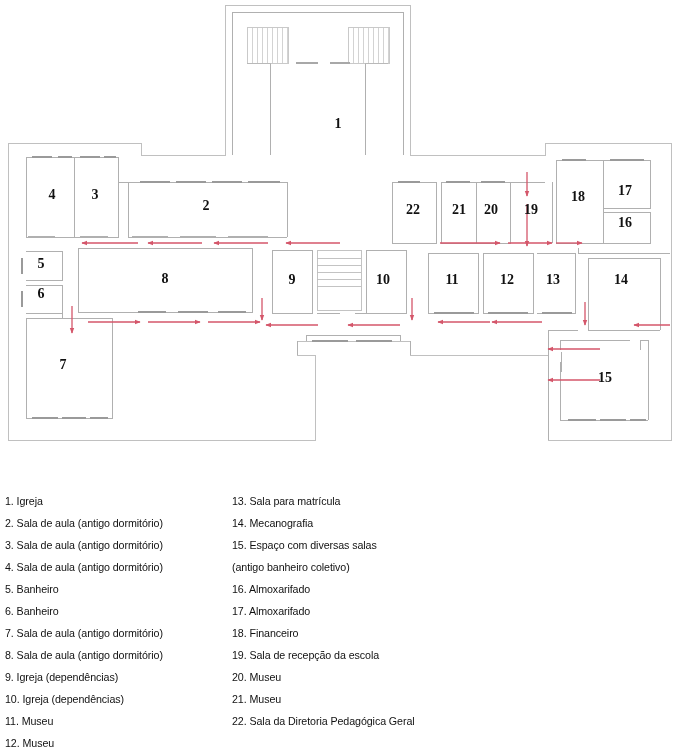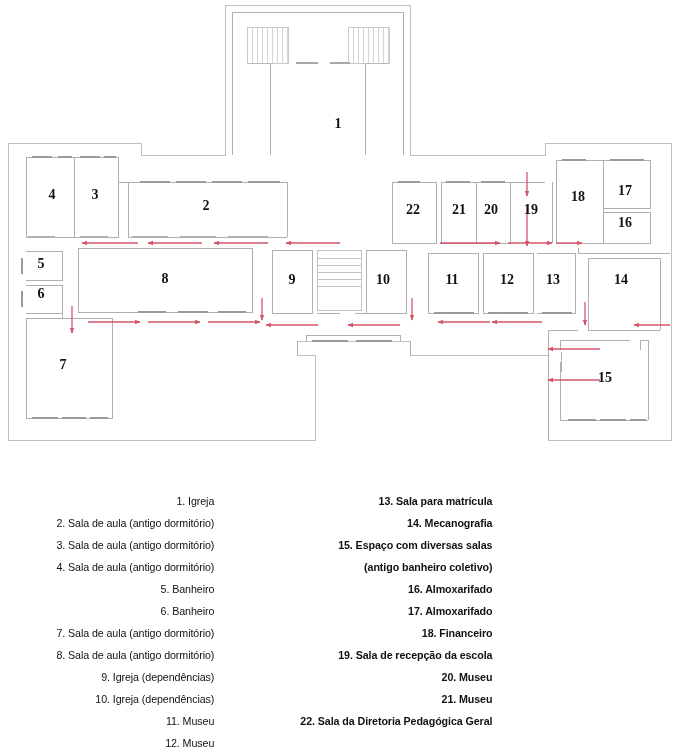--- a/index.html
+++ b/index.html
@@ -31,28 +31,27 @@
     font-size: 14px;
     text-anchor: middle;
     dominant-baseline: middle;
   }
   #legend {
     position: absolute;
     left: 0;
     top: 470px;
     width: 679px;
     height: 278px;
-    text-align: right;
   }
   .legend-col {
     position: absolute;
     top: 20px;
   }
   #legend-col-left { left: 5px; width: 225px; }
-  #legend-col-right { left: 232px; width: 280px; font-weight: bold; }
+  #legend-col-right { left: 232px; width: 280px; }
   .legend-item {
     font-family: "Liberation Sans", sans-serif;
     font-size: 11.5px;
     line-height: 22px;
     color: #111111;
     white-space: nowrap;
     transform: scaleX(0.93);
     transform-origin: left center;
     letter-spacing: -0.1px;
   }

